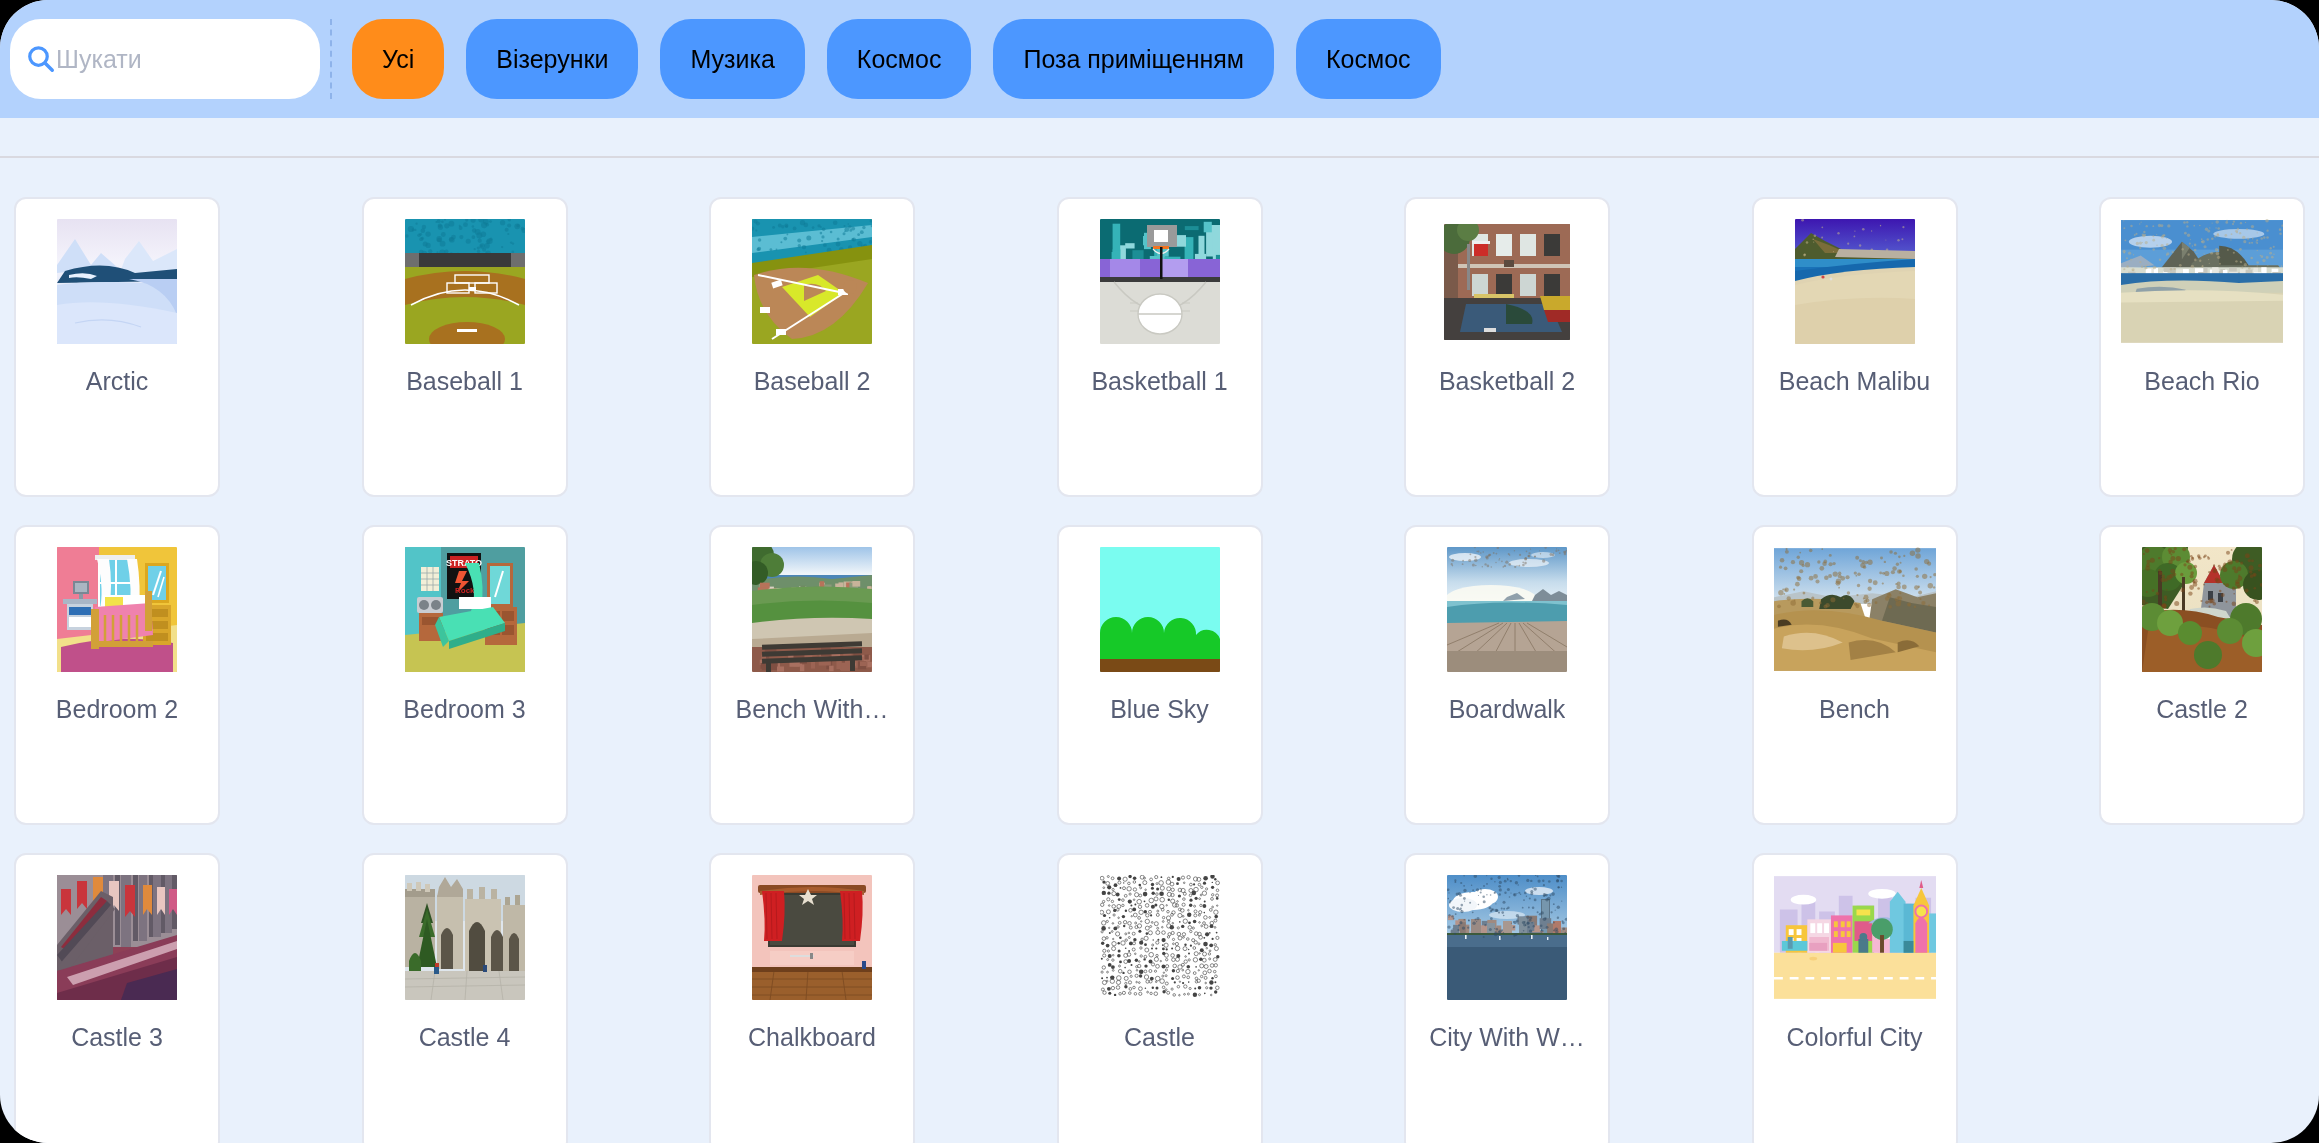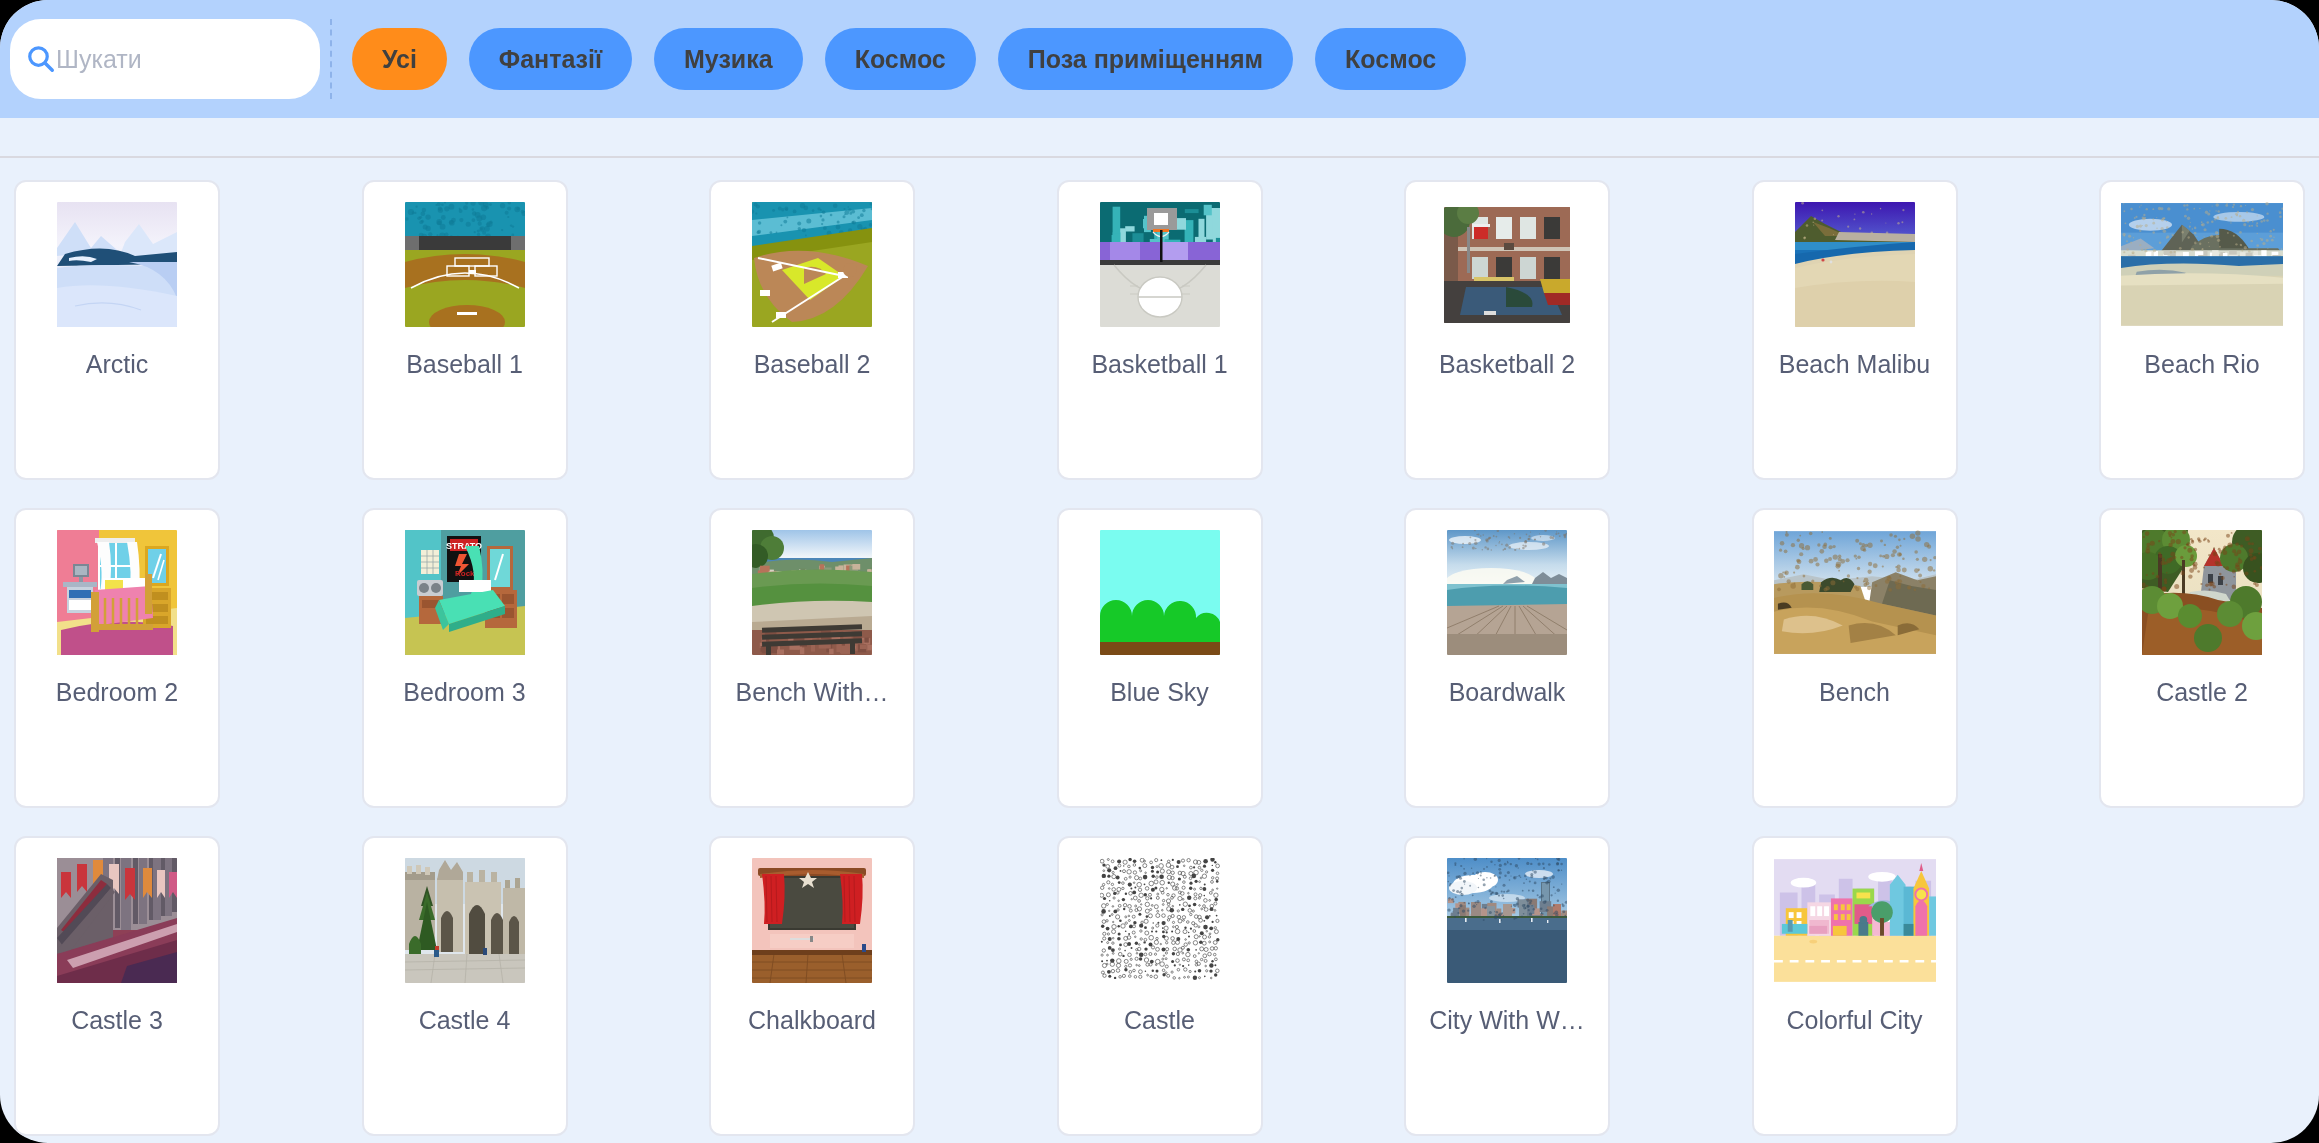--- a/index.html
+++ b/index.html
@@ -64,26 +64,26 @@
 
   #tags {
     flex: 1 1 auto;
     display: flex;
     align-items: center;
     gap: 22px;
     padding-right: 26px;
     overflow: hidden;
   }
   .tag {
-    height: 62px;
+    height: 80px;
     border-radius: 31px;
     background: #4c97ff;
-    color: #404040;
+    color: #000000;
     font-size: 25px;
-    font-weight: bold;
+    font-weight: normal;
     display: inline-flex;
     align-items: center;
     justify-content: center;
     padding: 0 30px;
     white-space: nowrap;
     border: none;
     cursor: pointer;
     font-family: "Liberation Sans", sans-serif;
     flex: 0 0 auto;
   }
@@ -95,20 +95,21 @@
     background: #e9f1fc;
     border-bottom: 2px solid #d9d9e0;
     flex: 0 0 auto;
   }
 
   
   #grid-scroll {
     flex: 1 1 auto;
     overflow: hidden;
     padding: 22px 0 0 0;
+    margin-top: 17px;
   }
   #grid {
     display: grid;
     grid-template-columns: repeat(7, 206px);
     justify-content: space-between;
     row-gap: 28px;
     padding: 0 14px;
   }
   .card {
     width: 206px;
@@ -160,21 +161,21 @@
       </div>
     </div>
 
     <div id="divider"></div>
 
     <div id="tags">
         <button class="tag active">
           <span>Усі</span>
         </button>
         <button class="tag">
-          <span>Фантазії</span>
+          <span>Візерунки</span>
         </button>
         <button class="tag">
           <span>Музика</span>
         </button>
         <button class="tag">
           <span>Космос</span>
         </button>
         <button class="tag">
           <span>Поза приміщенням</span>
         </button>

